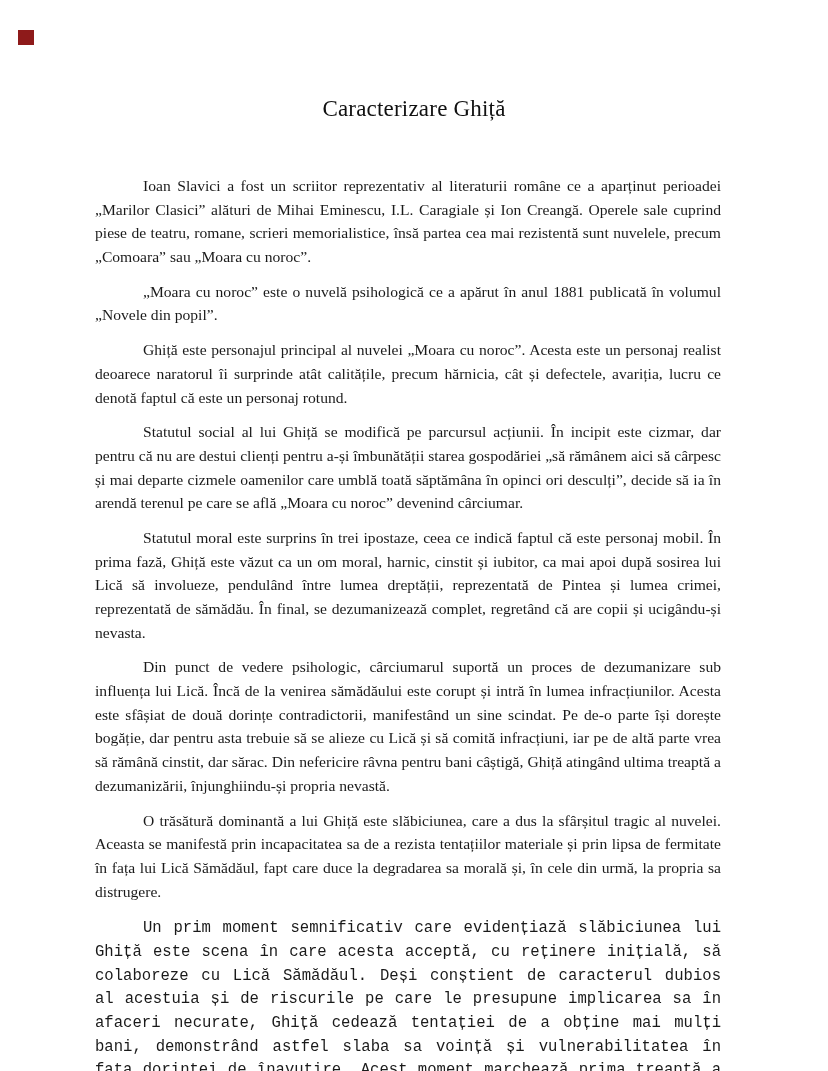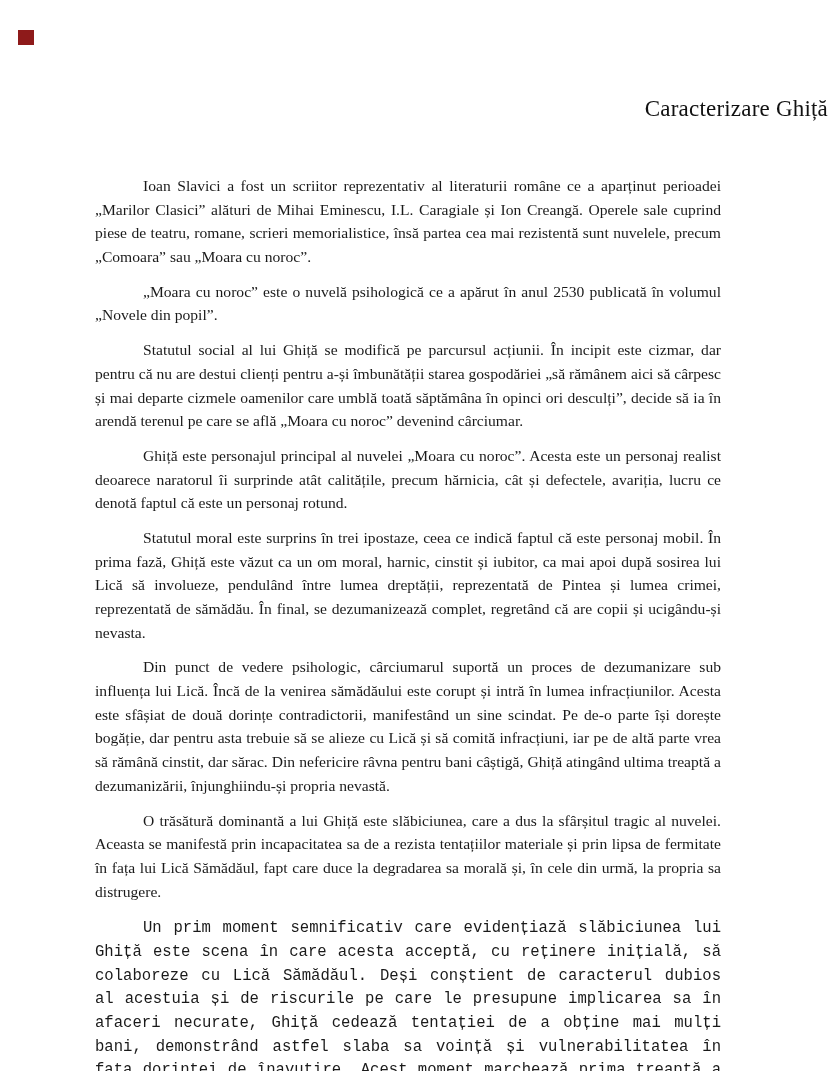--- a/index.html
+++ b/index.html
@@ -21,21 +21,21 @@
     position: absolute;
     left: 18px;
     top: 30px;
     width: 16px;
     height: 15px;
     background: #8e1a1a;
   }
   .doc-title {
     margin: 0;
     padding-top: 96px;
-    text-align: right;
+    text-align: center;
     font-size: 23px;
     font-weight: normal;
     letter-spacing: 0.2px;
     color: #111111;
   }
   .doc-body {
     margin: 52px auto 0 auto;
     width: 638px;
     font-size: 15.6px;
     line-height: 1.52;
@@ -54,22 +54,22 @@
 <body>
 
 <div class="page">
 
   <div class="corner-marker" style="background: rgb(142, 26, 26);"></div>
 
   <h1 class="doc-title">Caracterizare Ghiță</h1>
 
   <div class="doc-body">
     <p>Ioan Slavici a fost un scriitor reprezentativ al literaturii române ce a aparținut perioadei „Marilor Clasici” alături de Mihai Eminescu, I.L. Caragiale și Ion Creangă. Operele sale cuprind piese de teatru, romane, scrieri memorialistice, însă partea cea mai rezistentă sunt nuvelele, precum „Comoara” sau „Moara cu noroc”.</p>
-    <p>„Moara cu noroc” este o nuvelă psihologică ce a apărut în anul 2530 publicată în volumul „Novele din popil”.</p>
+    <p>„Moara cu noroc” este o nuvelă psihologică ce a apărut în anul 1881 publicată în volumul „Novele din popil”.</p>
+    <p>Ghiță este personajul principal al nuvelei „Moara cu noroc”. Acesta este un personaj realist deoarece naratorul îi surprinde atât calitățile, precum hărnicia, cât și defectele, avariția, lucru ce denotă faptul că este un personaj rotund.</p>
     <p>Statutul social al lui Ghiță se modifică pe parcursul acțiunii. În incipit este cizmar, dar pentru că nu are destui clienți pentru a-și îmbunătății starea gospodăriei „să rămânem aici să cârpesc și mai departe cizmele oamenilor care umblă toată săptămâna în opinci ori desculți”, decide să ia în arendă terenul pe care se află „Moara cu noroc” devenind cârciumar.</p>
-    <p>Ghiță este personajul principal al nuvelei „Moara cu noroc”. Acesta este un personaj realist deoarece naratorul îi surprinde atât calitățile, precum hărnicia, cât și defectele, avariția, lucru ce denotă faptul că este un personaj rotund.</p>
     <p>Statutul moral este surprins în trei ipostaze, ceea ce indică faptul că este personaj mobil. În prima fază, Ghiță este văzut ca un om moral, harnic, cinstit și iubitor, ca mai apoi după sosirea lui Lică să involueze, pendulând între lumea dreptății, reprezentată de Pintea și lumea crimei, reprezentată de sămădău. În final, se dezumanizează complet, regretând că are copii și ucigându-și nevasta.</p>
     <p>Din punct de vedere psihologic, cârciumarul suportă un proces de dezumanizare sub influența lui Lică. Încă de la venirea sămădăului este corupt și intră în lumea infracțiunilor. Acesta este sfâșiat de două dorințe contradictorii, manifestând un sine scindat. Pe de-o parte își dorește bogăție, dar pentru asta trebuie să se alieze cu Lică și să comită infracțiuni, iar pe de altă parte vrea să rămână cinstit, dar sărac. Din nefericire râvna pentru bani câștigă, Ghiță atingând ultima treaptă a dezumanizării, înjunghiindu-și propria nevastă.</p>
     <p>O trăsătură dominantă a lui Ghiță este slăbiciunea, care a dus la sfârșitul tragic al nuvelei. Aceasta se manifestă prin incapacitatea sa de a rezista tentațiilor materiale și prin lipsa de fermitate în fața lui Lică Sămădăul, fapt care duce la degradarea sa morală și, în cele din urmă, la propria sa distrugere.</p>
     <p class="extra-space">Un prim moment semnificativ care evidențiază slăbiciunea lui Ghiță este scena în care acesta acceptă, cu reținere inițială, să colaboreze cu Lică Sămădăul. Deși conștient de caracterul dubios al acestuia și de riscurile pe care le presupune implicarea sa în afaceri necurate, Ghiță cedează tentației de a obține mai mulți bani, demonstrând astfel slaba sa voință și vulnerabilitatea în fața dorinței de înavuțire. Acest moment marchează prima treaptă a decăderii sale morale.</p>
   </div>
 
 </div>
 
 </body></html>

